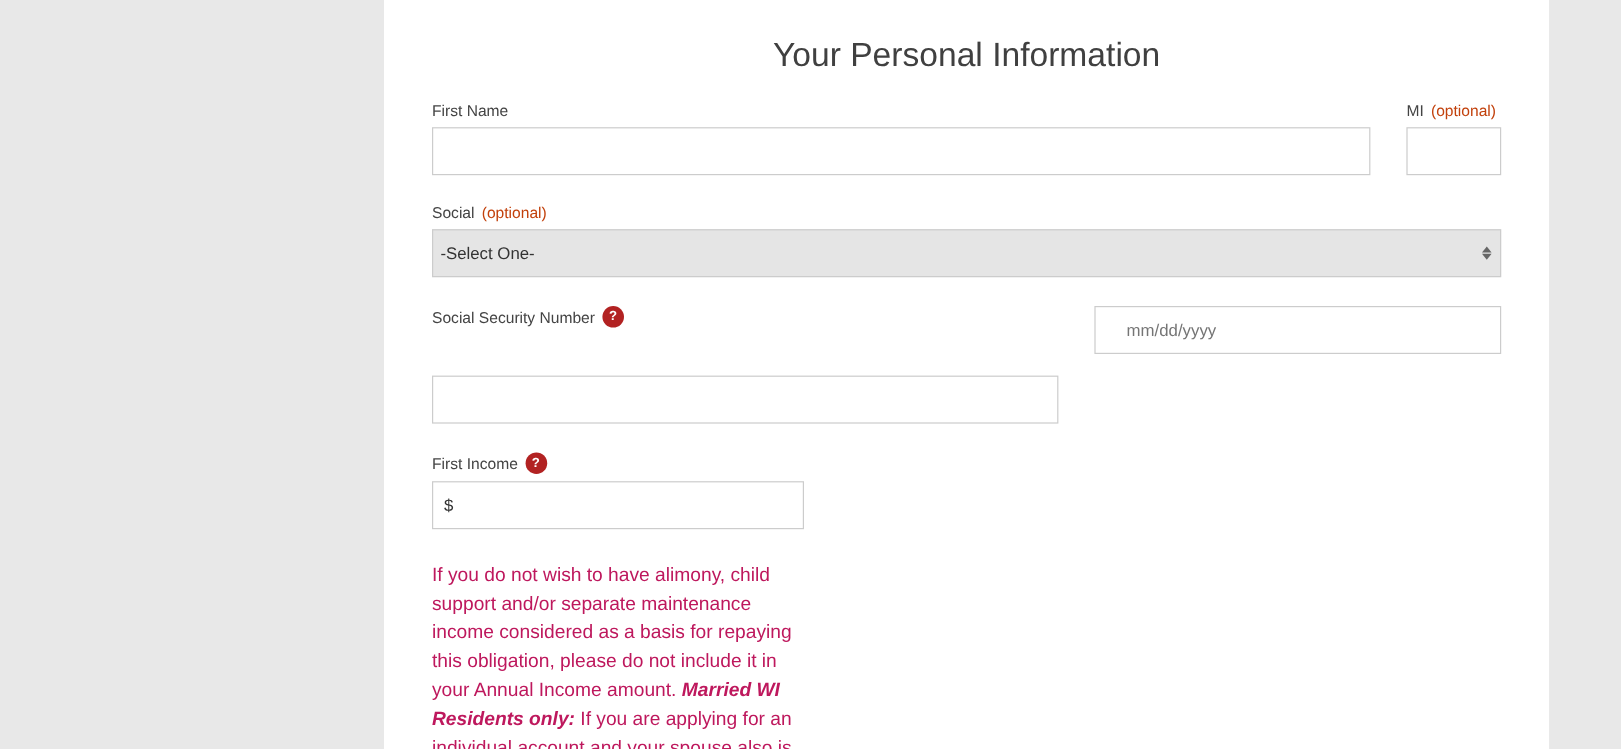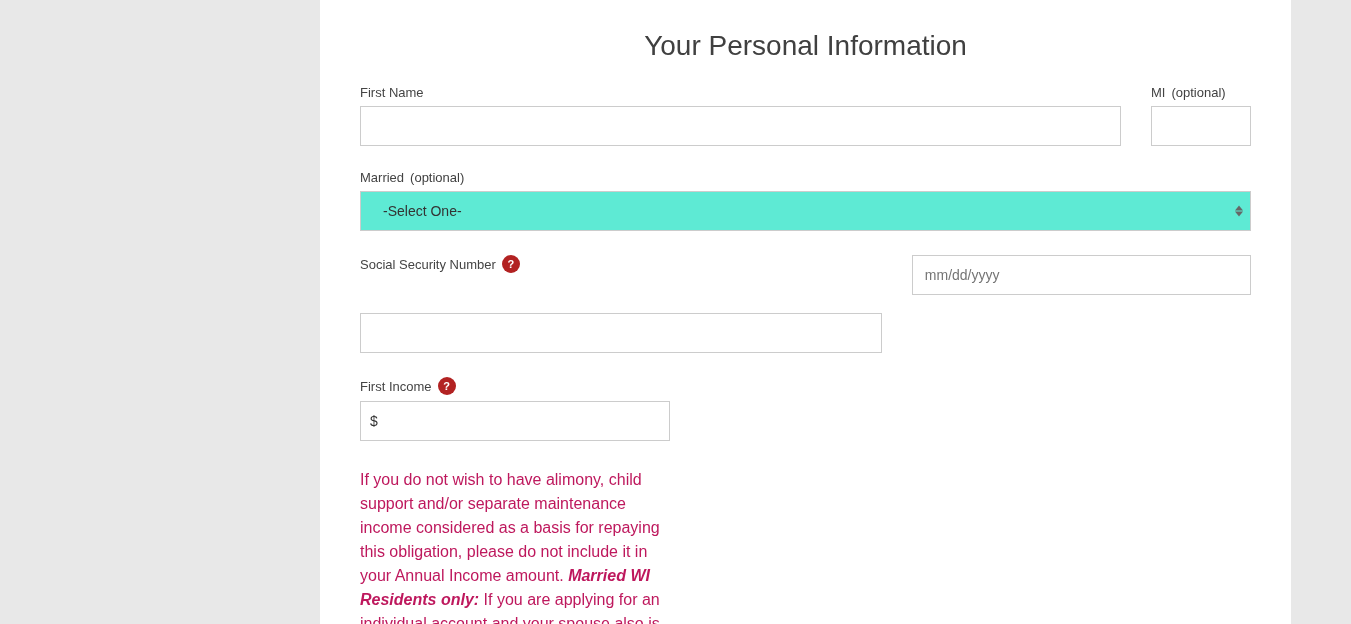--- a/index.html
+++ b/index.html
@@ -58,21 +58,21 @@
     .form-group {
       display: flex;
       flex-direction: column;
     }
 
     .form-group.first-name {
       flex: 2;
     }
 
     .form-group.mi {
-      width: 100px;
+      width: 79px;
     }
 
     .form-group.last-name {
       flex: 2;
     }
 
     .form-group.suffix {
       flex: 1.3;
     }
 
@@ -92,21 +92,21 @@
     .field-label {
       font-size: 13px;
       color: #444;
       margin-bottom: 6px;
       display: flex;
       align-items: center;
       gap: 6px;
     }
 
     .field-label .optional {
-      color: #404040;
+      color: #c2410c;
       font-weight: normal;
       text-align: right;
     }
 
     .help-icon {
       display: inline-flex;
       align-items: center;
       justify-content: center;
       width: 18px;
       height: 18px;
@@ -114,37 +114,37 @@
       color: white;
       border-radius: 50%;
       font-size: 11px;
       font-weight: bold;
       cursor: pointer;
       flex-shrink: 0;
     }
 
     .form-input {
       border: 1px solid #ccc;
-      padding: 8px 12px;
+      padding: 8px 26px;
       font-size: 14px;
       color: #333;
       outline: none;
       height: 40px;
       width: 100%;
     }
 
     .form-select {
       border: 1px solid #ccc;
-      padding: 8px 22px;
+      padding: 8px 6px;
       font-size: 14px;
       color: #333;
       outline: none;
       height: 40px;
       width: 100%;
-      background-color: #5eead4;
+      background-color: #e5e5e5;
       appearance: none;
       -webkit-appearance: none;
       cursor: pointer;
     }
 
     .select-wrapper {
       position: relative;
       width: 100%;
     }
 
@@ -233,21 +233,21 @@
           <span class="optional">(optional)</span>
         </label>
         <input type="text" class="form-input" placeholder="" style="">
       </div>
     </div>
 
     <div class="form-row">
 
       <div class="form-group suffix">
         <label class="field-label">
-          <span>Married</span>
+          <span>Social</span>
           <span class="optional">(optional)</span>
         </label>
         <div class="select-wrapper">
           <select class="form-select">
             <option>-Select One-</option>
             <option>Jr.</option>
             <option>Sr.</option>
             <option>II</option>
             <option>III</option>
             <option>IV</option>

